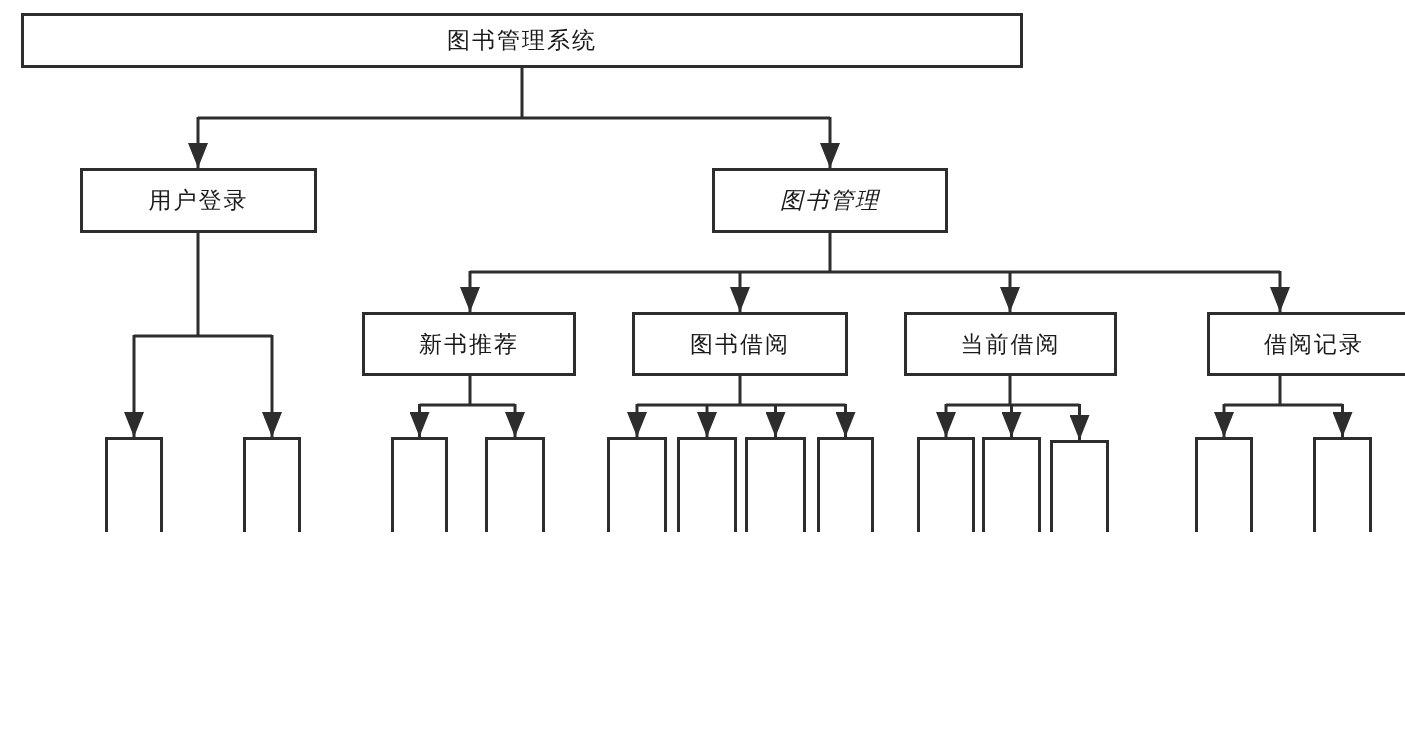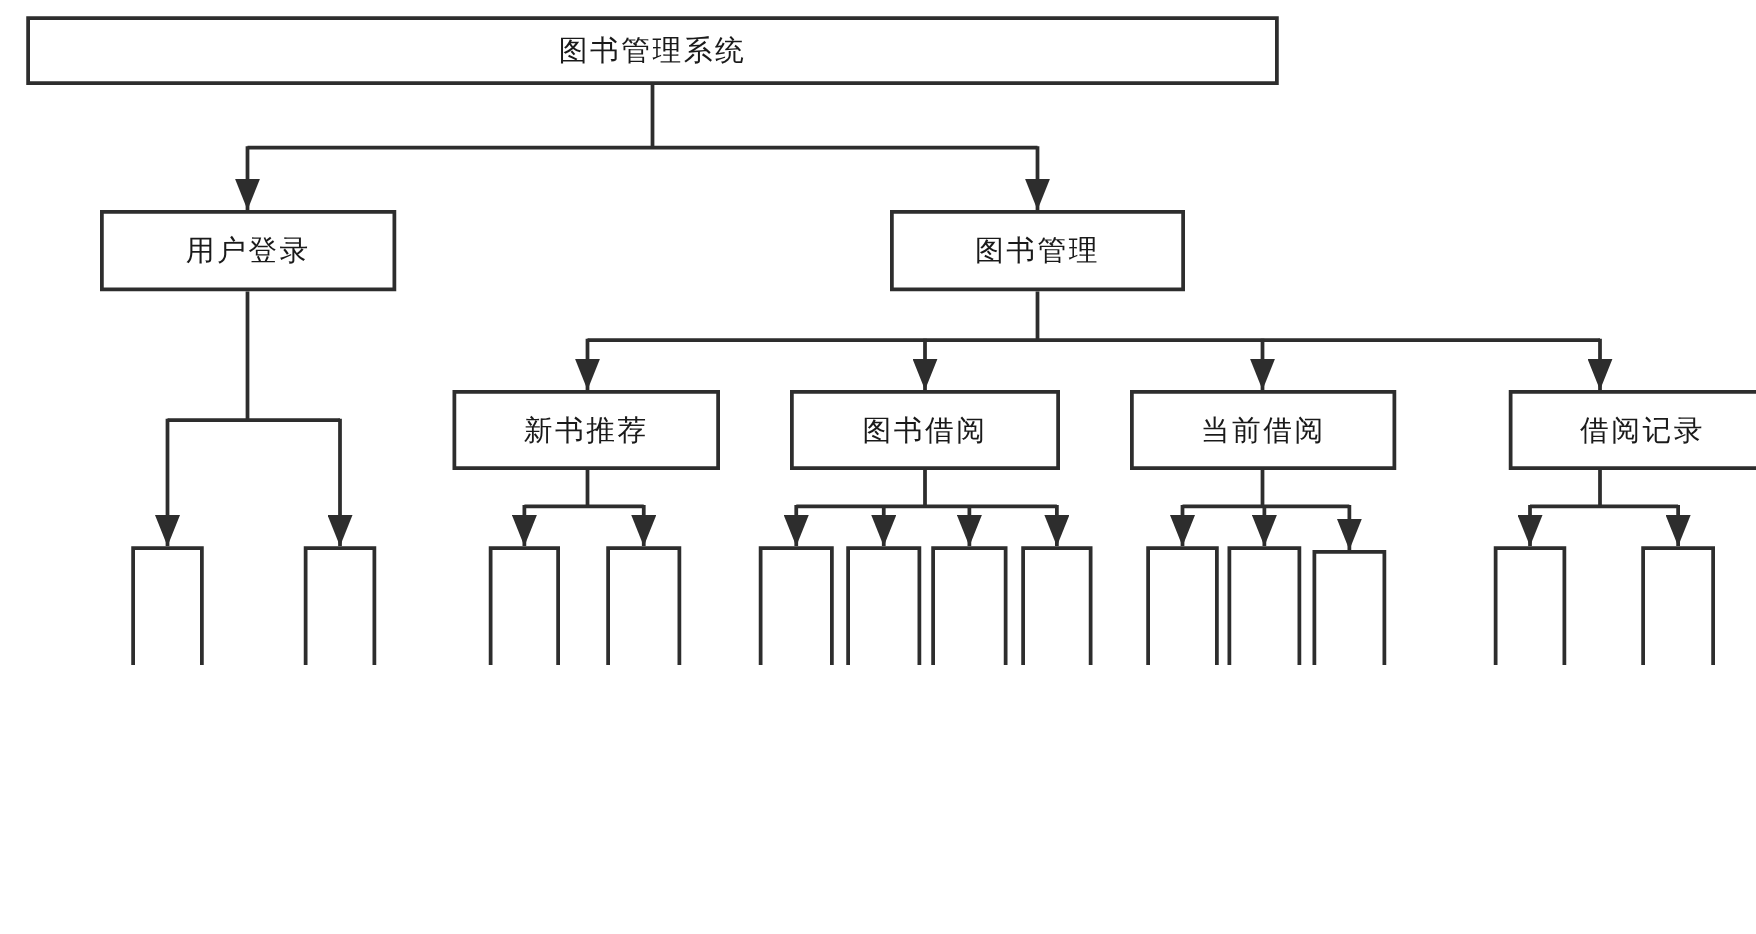--- a/index.html
+++ b/index.html
@@ -96,21 +96,21 @@
     </g>
   </svg>
 
   <div class="node" style="left:21px;top:13px;width:1002px;height:55px;">
     <span>图书管理系统</span>
   </div>
 
   <div class="node" style="left:80px;top:168px;width:237px;height:65px;">
     <span>用户登录</span>
   </div>
-  <div class="node" style="left:712px;top:168px;width:236px;height:65px;">
+  <div class="node" style="left:712px;top:168px;width:236px;height:65px;font-style:italic;">
     <span>图书管理</span>
   </div>
 
   <div class="node" style="left:362px;top:312px;width:214px;height:64px;">
     <span>新书推荐</span>
   </div>
   <div class="node" style="left:904px;top:312px;width:213px;height:64px;">
     <span>当前借阅</span>
   </div>
   <div class="node" style="left:632px;top:312px;width:216px;height:64px;">

